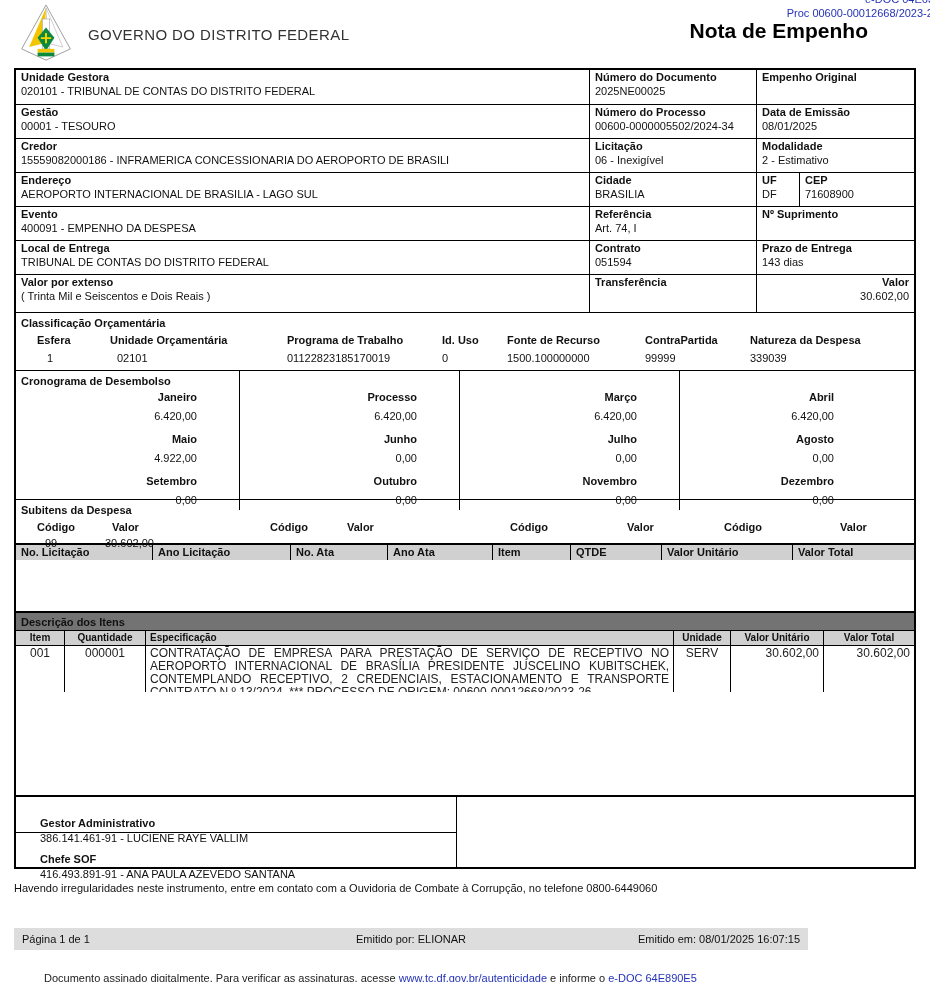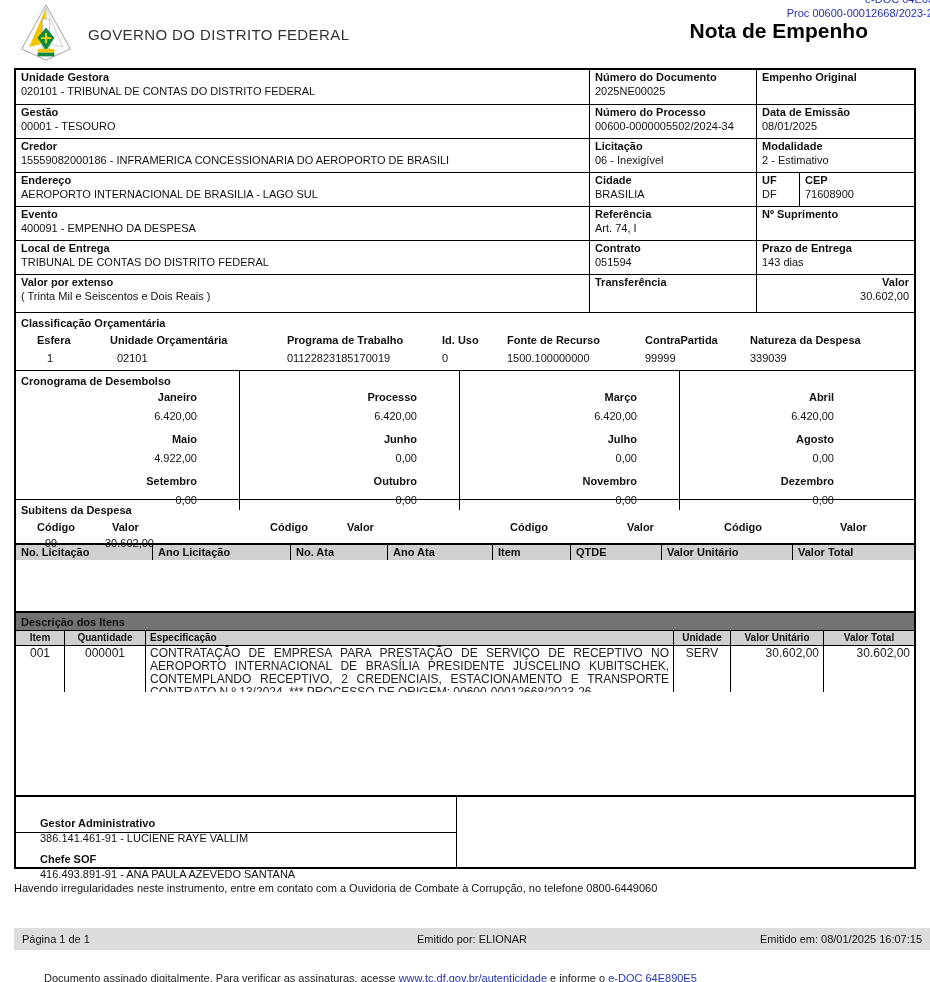--- a/index.html
+++ b/index.html
@@ -73,21 +73,21 @@
   
   .sig { display:grid; grid-template-columns:441px 1fr; border-top:2px solid #000; height:72px; }
   .sig-left { border-right:1px solid #000; }
   .sig-block { height:35px; padding:19px 0 0 24px; }
   .sig-block.bt { border-top:1px solid #000; height:36px; }
   .sig-role { font-weight:bold; font-size:11px; line-height:14px; }
   .sig-name { font-size:11px; line-height:15px; margin-top:1px; }
 
   
   .ouvidoria { position:absolute; left:14px; top:882px; font-size:11px; color:#111; white-space:nowrap; }
-  .footbar { position:absolute; left:14px; top:928px; width:916px; height:22px; background:#ddd; font-size:11px; line-height:22px; color:#111; }
+  .footbar { position:absolute; left:14px; top:928px; width:794px; height:22px; background:#ddd; font-size:11px; line-height:22px; color:#111; }
   .footbar .fleft { position:absolute; left:8px; }
   .footbar .fcenter { position:absolute; left:50%; transform:translateX(-50%); }
   .footbar .fright { position:absolute; right:8px; }
   .signote { position:absolute; left:44px; top:971px; font-size:11px; line-height:14px; color:#222; white-space:nowrap; }
   .blue { color:#2433b8; text-decoration:none; }
 </style>
 </head>
 <body>
 
 <div class="page">

